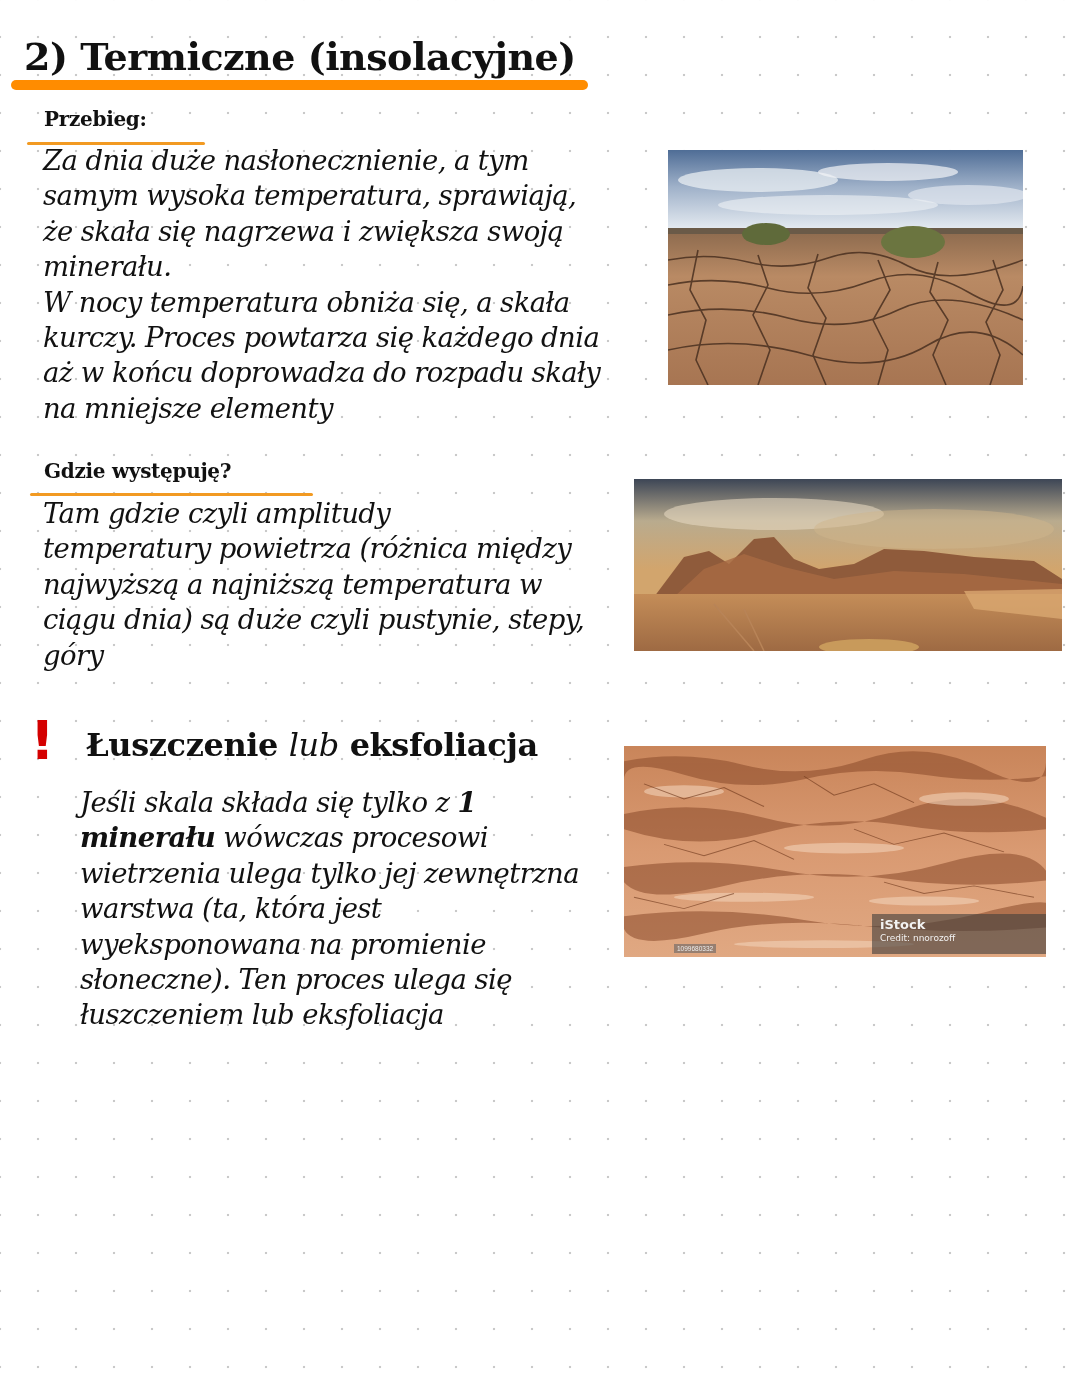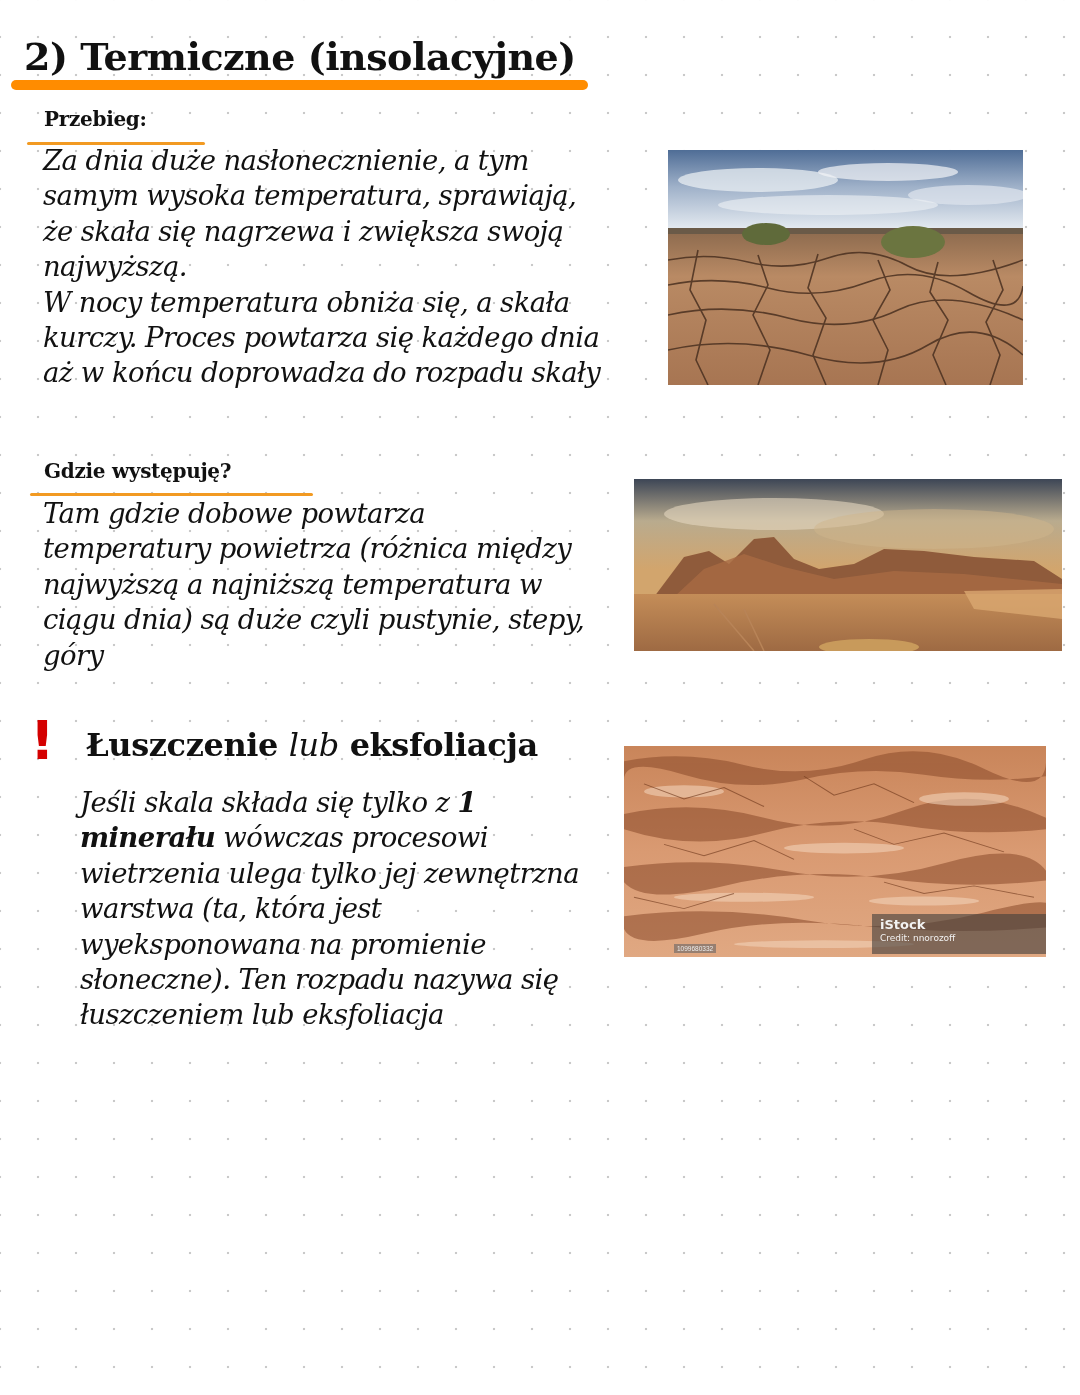--- a/index.html
+++ b/index.html
@@ -98,24 +98,25 @@
 <h1 class="abs title">2) Termiczne (insolacyjne)</h1>
 <div class="abs title-underline" style="background:#ff8c00;"></div>
 
 <h2 class="abs subhead" style="left:44px; top:107px;">Przebieg:</h2>
 <div class="abs sub-underline" style="left:27px; top:142px; width:178px; background:#f29a22;"></div>
 
 <p class="abs body-text" style="left:43px; top:143px;">
   <span class="line">Za dnia duże nasłonecznienie, a tym</span>
   <span class="line">samym wysoka temperatura, sprawiają,</span>
   <span class="line">że skała się nagrzewa i zwiększa swoją</span>
-  <span class="line">najwyższą.</span>
+  <span class="line">minerału.</span>
   <span class="line">W nocy temperatura obniża się, a skała</span>
   <span class="line">kurczy. Proces powtarza się każdego dnia</span>
   <span class="line">aż w końcu doprowadza do rozpadu skały</span>
+  <span class="line">na mniejsze elementy</span>
 </p>
 
 <div class="abs photo" style="left:668px; top:150px; width:355px; height:235px;">
   <svg viewBox="0 0 355 235" preserveAspectRatio="none">
     <defs>
       <linearGradient id="sky1" x1="0" y1="0" x2="0" y2="1">
         <stop offset="0" stop-color="#4f6d96"></stop>
         <stop offset="0.45" stop-color="#9fb1c9"></stop>
         <stop offset="1" stop-color="#e9eef3"></stop>
       </linearGradient>
@@ -146,21 +147,21 @@
       <path d="M270 112 L262 142 L280 170 L265 205 L278 235"></path>
       <path d="M325 110 L335 140 L318 172 L332 205 L322 235"></path>
     </g>
   </svg>
 </div>
 
 <h2 class="abs subhead" style="left:44px; top:459px;">Gdzie występuję?</h2>
 <div class="abs sub-underline" style="left:30px; top:493px; width:283px; background:#f29a22;"></div>
 
 <p class="abs body-text" style="left:43px; top:496px;">
-  <span class="line">Tam gdzie dobowe powtarza</span>
+  <span class="line">Tam gdzie czyli amplitudy</span>
   <span class="line">temperatury powietrza (różnica między</span>
   <span class="line">najwyższą a najniższą temperatura w</span>
   <span class="line">ciągu dnia) są duże czyli pustynie, stepy,</span>
   <span class="line">góry</span>
 </p>
 
 <div class="abs photo" style="left:634px; top:479px; width:428px; height:172px;">
   <svg viewBox="0 0 428 172" preserveAspectRatio="none">
     <defs>
       <linearGradient id="sky2" x1="0" y1="0" x2="0" y2="1">
@@ -188,21 +189,21 @@
 <div class="abs alert-icon" style="color:#d40000;">!</div>
 
 <h2 class="abs h3"><span class="b">Łuszczenie</span> <span class="i">lub</span> <span class="b">eksfoliacja</span></h2>
 
 <p class="abs body-text" style="left:80px; top:785px;">
   <span class="line"><span>Jeśli skala składa się tylko z </span><b>1</b></span>
   <span class="line"><b>minerału</b><span> wówczas procesowi</span></span>
   <span class="line">wietrzenia ulega tylko jej zewnętrzna</span>
   <span class="line">warstwa (ta, która jest</span>
   <span class="line">wyeksponowana na promienie</span>
-  <span class="line">słoneczne). Ten rozpadu nazywa się</span>
+  <span class="line">słoneczne). Ten proces ulega się</span>
   <span class="line">łuszczeniem lub eksfoliacja</span>
 </p>
 
 <div class="abs photo" style="left:624px; top:746px; width:422px; height:211px;">
   <svg viewBox="0 0 422 279" preserveAspectRatio="none">
     <defs>
       <linearGradient id="rock" x1="0" y1="0" x2="0" y2="1">
         <stop offset="0" stop-color="#c9855a"></stop>
         <stop offset="0.5" stop-color="#d99a72"></stop>
         <stop offset="1" stop-color="#e0a882"></stop>

